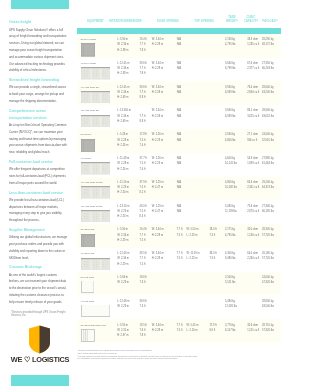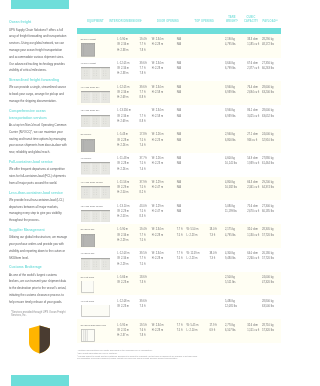--- a/index.html
+++ b/index.html
@@ -78,20 +78,21 @@
 
   <div class="fnote">*Services provided through UPS Ocean Freight Services, Inc.</div>
 
   <div class="logobox">
     <svg viewBox="0 0 46 58" width="23" height="29">
       <path d="M23 1 L44 7 L44 36 C44 47 33 54 23 57 C13 54 2 47 2 36 L2 7 Z" fill="#FFB500"></path>
       <path d="M23 1 L44 7 L44 36 C44 47 33 54 23 57 Z" fill="#4A3C31"></path>
     </svg>
   </div>
 
+  <div class="wel">WE ♡ LOGISTICS</div>
 
   <div class="tbl" id="tbl">
       <div class="thead">
         <div style="left:10.2px;top:4.3px"><span>EQUIPMENT</span></div>
         <div style="left:32.2px;top:4.3px"><span>INTERIOR DIMENSIONS¹</span></div>
         <div style="left:80px;top:4.3px"><span>DOOR OPENING</span></div>
         <div style="left:117.5px;top:4.3px"><span>TOP OPENING</span></div>
         <div style="left:148.9px;top:0.2px;line-height:4.2px"><span>TARE</span><br><span>WEIGHT²</span></div>
         <div style="left:167px;top:0.2px;line-height:4.2px"><span>CUBIC</span><br><span>CAPACITY</span></div>
         <div style="left:185.5px;top:4.3px"><span>PAYLOAD²³</span></div>

